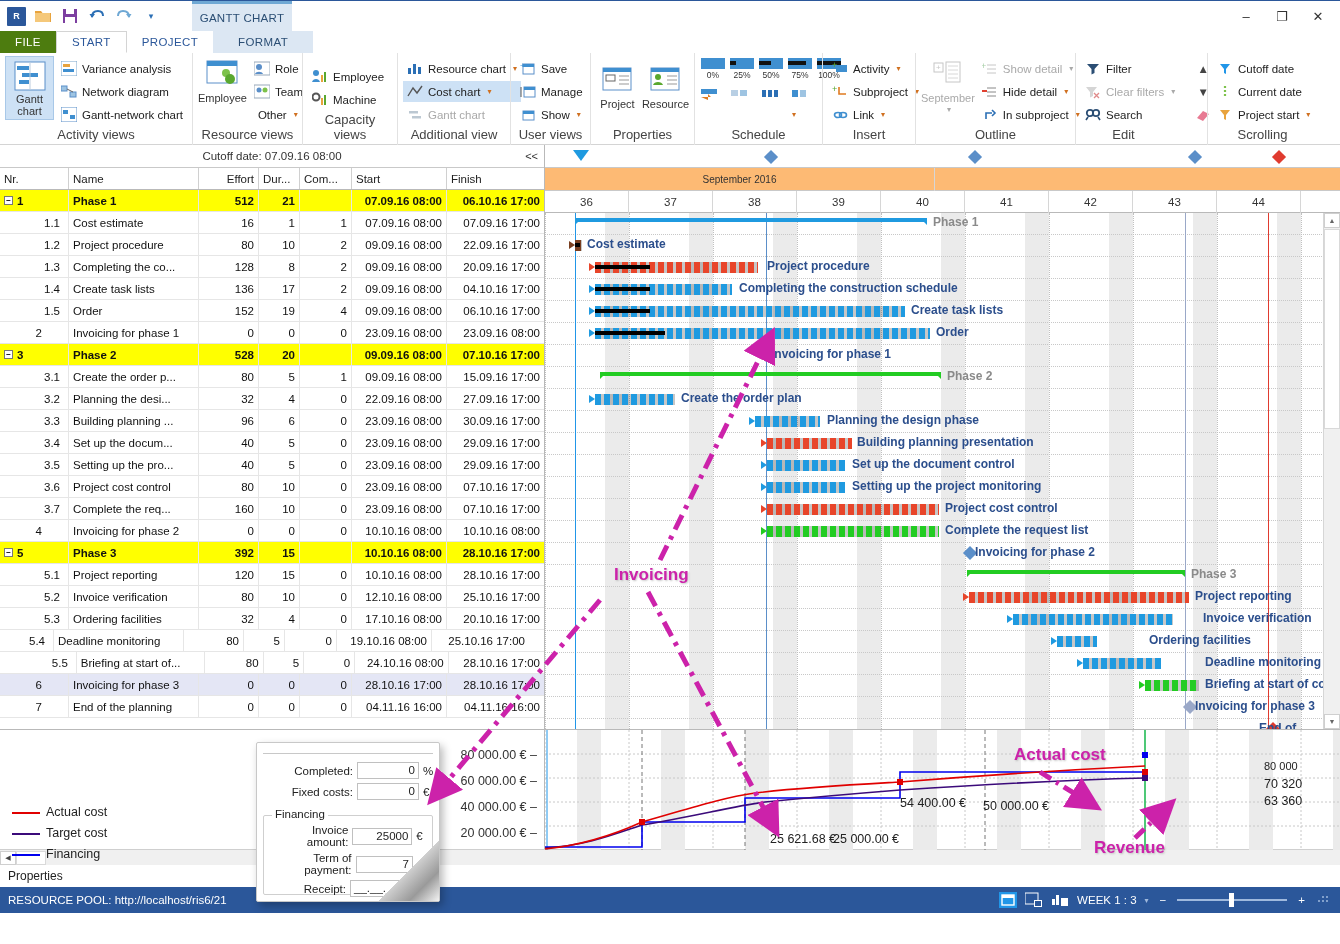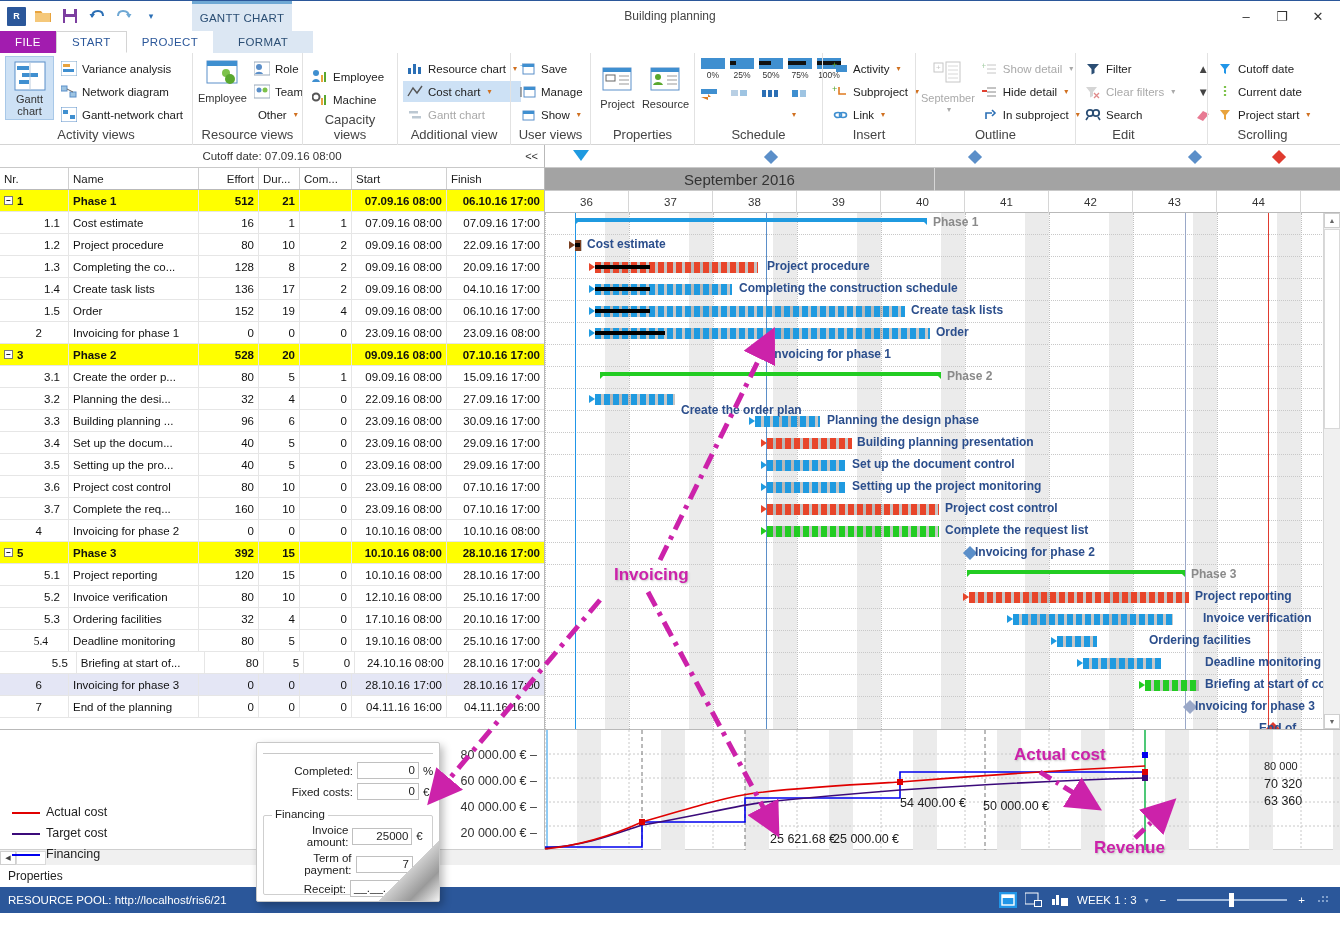--- a/index.html
+++ b/index.html
@@ -32,21 +32,21 @@
   .wintitle{ position:absolute; left:0; right:0; text-align:center; font-size:12px; color:#444; }
   .wincontrols{ position:absolute; right:4px; top:0; height:31px; display:flex; align-items:center; }
   .wc{ width:36px;height:26px;display:flex;align-items:center;justify-content:center;color:#333;font-size:13px;cursor:pointer;}
 
   
   .tabsrow{ height:22px; display:flex; align-items:flex-end; background:#fff; position:relative;}
   .tab{
     padding:3px 15px 4px 15px; font-size:11.5px; color:#2b579a; cursor:pointer;
     letter-spacing:.4px; height:22px; display:flex;align-items:center;
   }
-  .tab.file{ background:#a21caf; color:#fff; width:56px; justify-content:center; padding:0; }
+  .tab.file{ background:#4d7c0f; color:#fff; width:56px; justify-content:center; padding:0; }
   .tab.active{ background:#fff; border:1px solid #d4d4d4; border-bottom:1px solid #fff; color:#2b579a;}
   .tab.ctx{ background:#dce7f3; color:#2b4e74; width:100px; justify-content:center; padding:0;}
 
   
   .ribbon{
     height:92px; background:#fff; border-bottom:1px solid #d4d4d4;
     display:flex; position:relative;
   }
   .rgroup{ position:relative; display:flex; flex-direction:column; padding:3px 5px 0 5px; height:92px;}
   .rgroup + .rgroup{ border-left:1px solid #e2e2e2; }
@@ -90,21 +90,21 @@
   .row{ height:22px; display:flex; font-size:11.5px; color:#111; border-bottom:1px solid #e6e6e6;}
   .row.phase{ background:#ffff00; font-weight:bold;}
   .row.sel{ background:#e4e6f5;}
   .cell{ border-right:1px solid #e6e6e6; display:flex;align-items:center;padding:0 4px; overflow:hidden; white-space:nowrap;}
   .cell.r{ justify-content:flex-end;}
   .exp{ width:9px;height:9px;border:1px solid #777;display:inline-flex;align-items:center;justify-content:center;font-size:8px;line-height:7px;margin-right:4px;background:#fff;color:#000;}
 
   
   .gantt{ flex:1; position:relative; overflow:hidden; background:#fff;}
   .milebar{ height:23px; border-bottom:1px solid #c9c9c9; position:relative; background:#fff;}
-  .monthbar{ height:23px; border-bottom:1px solid #c9c9c9; position:relative; background:#a3a3a3; font-size:15px; color:#333;}
+  .monthbar{ height:23px; border-bottom:1px solid #c9c9c9; position:relative; background:#fdba74; font-size:10px; color:#333;}
   .weekbar{ height:22px; border-bottom:1px solid #b9b9b9; position:relative; background:#fff; font-size:11.5px; color:#333;}
   .ganttbody{ position:absolute; top:68px; left:0; right:0; bottom:0; overflow:hidden;}
   .gbar{ position:absolute; height:11px; border-radius:0;}
   .glabel{ position:absolute; font-size:12px; color:#2b4e8c; font-weight:bold; white-space:nowrap;}
   .glabel.gray{ color:#8a8a8a; }
 
   
   .bottom{ position:relative; height:120px; border-top:1px solid #b9b9b9; background:#fff; display:flex;}
   .legendbox{ width:545px; position:relative; border-right:1px solid #b9b9b9;}
   .legline{ position:absolute; height:2px; width:28px;}
@@ -166,21 +166,20 @@
     </div>
     <div class="qat-ico">
       <svg width="16" height="16" viewBox="0 0 16 16">
           <path d="M13 9 Q13 3 7 3 Q2 3 2 8" stroke="#6fa8d4" stroke-width="2" fill="none"></path>
           <path d="M13 10 L15.5 6 L10 6 Z" fill="#6fa8d4"></path>
         </svg>
     </div>
     <div class="qat-ico" style="color:#2b6fb5;font-size:9px;">▾</div>
   </div>
   <div class="tab-context">GANTT CHART</div>
-  <div class="wintitle">Building planning</div>
   <div class="wincontrols">
     <div class="wc">–</div>
     <div class="wc">❐</div>
     <div class="wc">✕</div>
   </div>
 </div>
 
 <div class="tabsrow">
   <div class="tab file">FILE</div>
   <div class="tab active">START</div>
@@ -793,21 +792,21 @@
         <div class="row">
           <div class="cell" style="width:69px;justify-content:flex-end;padding-right:8px;">5.3</div>
           <div class="cell" style="width:130px;">Ordering facilities</div>
           <div class="cell r" style="width:60px;">32</div>
           <div class="cell r" style="width:41px;">4</div>
           <div class="cell r" style="width:52px;">0</div>
           <div class="cell r" style="width:95px;">17.10.16 08:00</div>
           <div class="cell r" style="width:97px;border-right:none;">20.10.16 17:00</div>
         </div>
         <div class="row">
-          <div class="cell" style="width:69px;justify-content:flex-end;padding-right:20px;font-family:Liberation Serif, serif;">5.4</div>
+          <div class="cell" style="width:54px;justify-content:flex-end;padding-right:8px;">5.4</div>
           <div class="cell" style="width:130px;">Deadline monitoring</div>
           <div class="cell r" style="width:60px;">80</div>
           <div class="cell r" style="width:41px;">5</div>
           <div class="cell r" style="width:52px;">0</div>
           <div class="cell r" style="width:95px;">19.10.16 08:00</div>
           <div class="cell r" style="width:97px;border-right:none;">25.10.16 17:00</div>
         </div>
         <div class="row">
           <div class="cell" style="width:78px;justify-content:flex-end;padding-right:8px;">5.5</div>
           <div class="cell" style="width:130px;">Briefing at start of...</div>
@@ -932,21 +931,21 @@
         <div style="position: absolute; left: 44px; top: 116px; width: 0px; height: 0px; border-left: 6px solid rgb(31, 154, 224); border-top: 4px solid transparent; border-bottom: 4px solid transparent;"></div>
         <div class="glabel" style="position: absolute; left: 391px; top: 112px;">Order</div>
         <div style="position: absolute; left: 216px; top: 137px; width: 10px; height: 10px; background: rgb(91, 143, 201); transform: rotate(45deg);"></div>
         <div class="glabel" style="position: absolute; left: 226px; top: 134px;">Invoicing for phase 1</div>
         <div style="position: absolute; left: 55px; top: 159px; width: 341px; height: 4px; background: rgb(34, 204, 34);"></div>
         <div style="position: absolute; left: 55px; top: 159px; width: 0px; height: 0px; border-left: 7px solid rgb(34, 204, 34); border-bottom: 7px solid transparent;"></div>
         <div style="position: absolute; left: 389px; top: 159px; width: 0px; height: 0px; border-right: 7px solid rgb(34, 204, 34); border-bottom: 7px solid transparent;"></div>
         <div class="glabel gray" style="position: absolute; left: 402px; top: 156px;">Phase 2</div>
         <div class="gbar" style="position: absolute; left: 50px; top: 181px; width: 80px; height: 11px; background: repeating-linear-gradient(90deg, rgb(31, 154, 224) 0px, rgb(31, 154, 224) 6px, rgba(0, 0, 0, 0.22) 6px, rgba(0, 0, 0, 0.22) 9px);"></div>
         <div style="position: absolute; left: 44px; top: 182px; width: 0px; height: 0px; border-left: 6px solid rgb(31, 154, 224); border-top: 4px solid transparent; border-bottom: 4px solid transparent;"></div>
-        <div class="glabel" style="position: absolute; left: 136px; top: 178px; margin-top: 12px;">Create the order plan</div>
+        <div class="glabel" style="position: absolute; left: 136px; top: 178px;">Create the order plan</div>
         <div class="gbar" style="position: absolute; left: 210px; top: 203px; width: 65px; height: 11px; background: repeating-linear-gradient(90deg, rgb(31, 154, 224) 0px, rgb(31, 154, 224) 6px, rgba(0, 0, 0, 0.22) 6px, rgba(0, 0, 0, 0.22) 9px);"></div>
         <div style="position: absolute; left: 204px; top: 204px; width: 0px; height: 0px; border-left: 6px solid rgb(31, 154, 224); border-top: 4px solid transparent; border-bottom: 4px solid transparent;"></div>
         <div class="glabel" style="position: absolute; left: 282px; top: 200px;">Planning the design phase</div>
         <div class="gbar" style="position: absolute; left: 222px; top: 225px; width: 85px; height: 11px; background: repeating-linear-gradient(90deg, rgb(232, 69, 42) 0px, rgb(232, 69, 42) 6px, rgba(0, 0, 0, 0.22) 6px, rgba(0, 0, 0, 0.22) 9px);"></div>
         <div style="position: absolute; left: 216px; top: 226px; width: 0px; height: 0px; border-left: 6px solid rgb(232, 69, 42); border-top: 4px solid transparent; border-bottom: 4px solid transparent;"></div>
         <div class="glabel" style="position: absolute; left: 312px; top: 222px;">Building planning presentation</div>
         <div class="gbar" style="position: absolute; left: 222px; top: 247px; width: 78px; height: 11px; background: repeating-linear-gradient(90deg, rgb(31, 154, 224) 0px, rgb(31, 154, 224) 6px, rgba(0, 0, 0, 0.22) 6px, rgba(0, 0, 0, 0.22) 9px);"></div>
         <div style="position: absolute; left: 216px; top: 248px; width: 0px; height: 0px; border-left: 6px solid rgb(31, 154, 224); border-top: 4px solid transparent; border-bottom: 4px solid transparent;"></div>
         <div class="glabel" style="position: absolute; left: 307px; top: 244px;">Set up the document control</div>
         <div class="gbar" style="position: absolute; left: 222px; top: 269px; width: 78px; height: 11px; background: repeating-linear-gradient(90deg, rgb(31, 154, 224) 0px, rgb(31, 154, 224) 6px, rgba(0, 0, 0, 0.22) 6px, rgba(0, 0, 0, 0.22) 9px);"></div>

